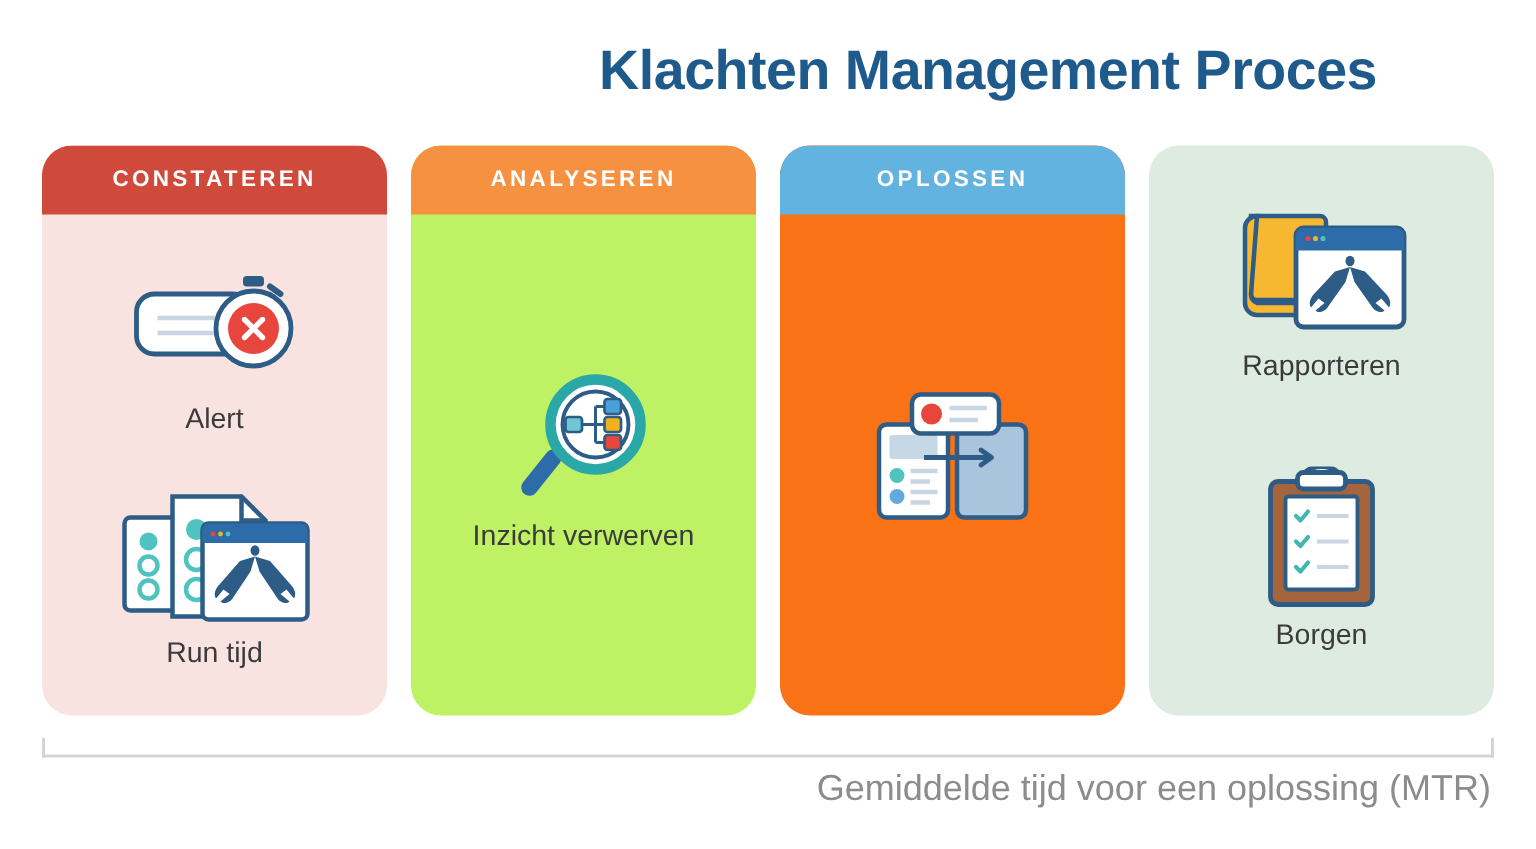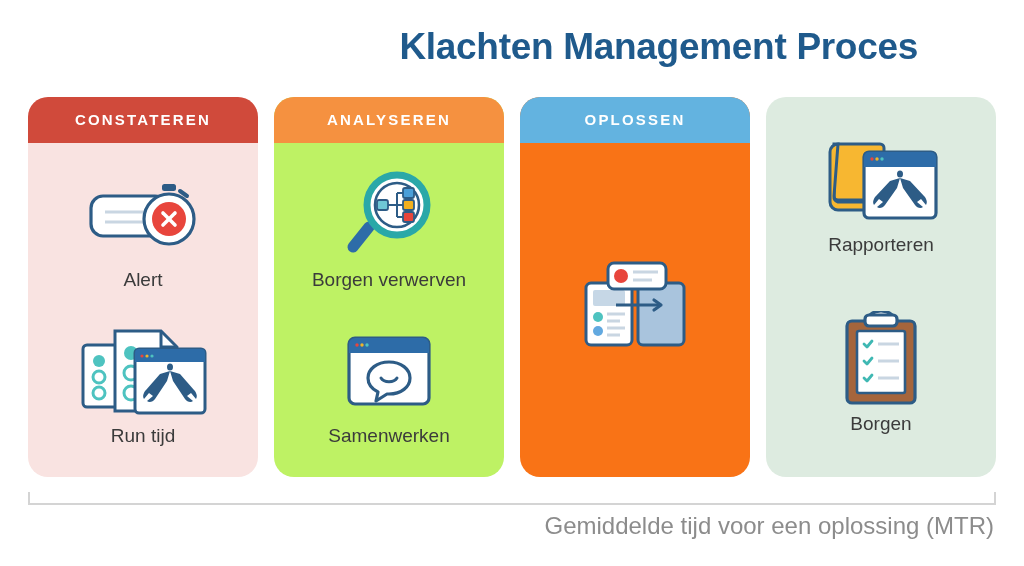--- a/index.html
+++ b/index.html
@@ -188,37 +188,23 @@
               <line x1="30" y1="58" x2="14" y2="78" stroke="#2d6ca8" stroke-width="11" stroke-linecap="round"></line>
               <circle cx="58" cy="36" r="30" fill="#ffffff" stroke="#2aa8a8" stroke-width="7"></circle>
               <circle cx="58" cy="36" r="22" fill="none" stroke="#2d5c86" stroke-width="2.6"></circle>
               <rect x="38" y="31" width="11" height="10" rx="2" fill="#6fc7d6" stroke="#2d5c86" stroke-width="1.8"></rect>
               <rect x="64" y="19" width="11" height="10" rx="2" fill="#4b9fd8" stroke="#2d5c86" stroke-width="1.8"></rect>
               <rect x="64" y="31" width="11" height="10" rx="2" fill="#f2b01e" stroke="#2d5c86" stroke-width="1.8"></rect>
               <rect x="64" y="43" width="11" height="10" rx="2" fill="#e8453c" stroke="#2d5c86" stroke-width="1.8"></rect>
               <path d="M49 36 H58 M58 24 V48 M58 24 H64 M58 36 H64 M58 48 H64" fill="none" stroke="#2d5c86" stroke-width="2"></path>
             </svg>
           </div>
-          <div class="step-label">Borgen verwerven</div>
-        </div>
-
-        <div class="step">
-          <div class="step-icon">
-            <svg width="96" height="82" viewBox="0 0 96 82">
-              <rect x="8" y="8" width="80" height="66" rx="6" fill="#ffffff" stroke="#2d5c86" stroke-width="3.2"></rect>
-              <path d="M8 14 a6 6 0 0 1 6-6 h68 a6 6 0 0 1 6 6 v9 H8 Z" fill="#2d6ca8"></path>
-              <circle cx="16" cy="15" r="1.7" fill="#e8453c"></circle>
-              <circle cx="21" cy="15" r="1.7" fill="#f0b429"></circle>
-              <circle cx="26" cy="15" r="1.7" fill="#4ec3c0"></circle>
-              <path d="M48 32 c-12 0 -21 7 -21 16 c0 6 4 11 10 14 l-2 9 l11 -7 c1 0 1.5 0 2 0 c12 0 21 -7 21 -16 c0 -9 -9 -16 -21 -16 Z" fill="#ffffff" stroke="#2d5c86" stroke-width="3.2" stroke-linejoin="round"></path>
-              <path d="M40 48 c3 5 13 5 16 0" fill="none" stroke="#2d5c86" stroke-width="3" stroke-linecap="round"></path>
-            </svg>
-          </div>
-          <div class="step-label">Samenwerken</div>
-        </div>
+          <div class="step-label">Inzicht verwerven</div>
+        </div>
+
 
       </div>
     </div>
 
     <div class="column" style="background:#f97316;">
       <div class="col-header" style="background:#63b3e0;">OPLOSSEN</div>
       <div class="col-body">
 
 
         <div class="step">

